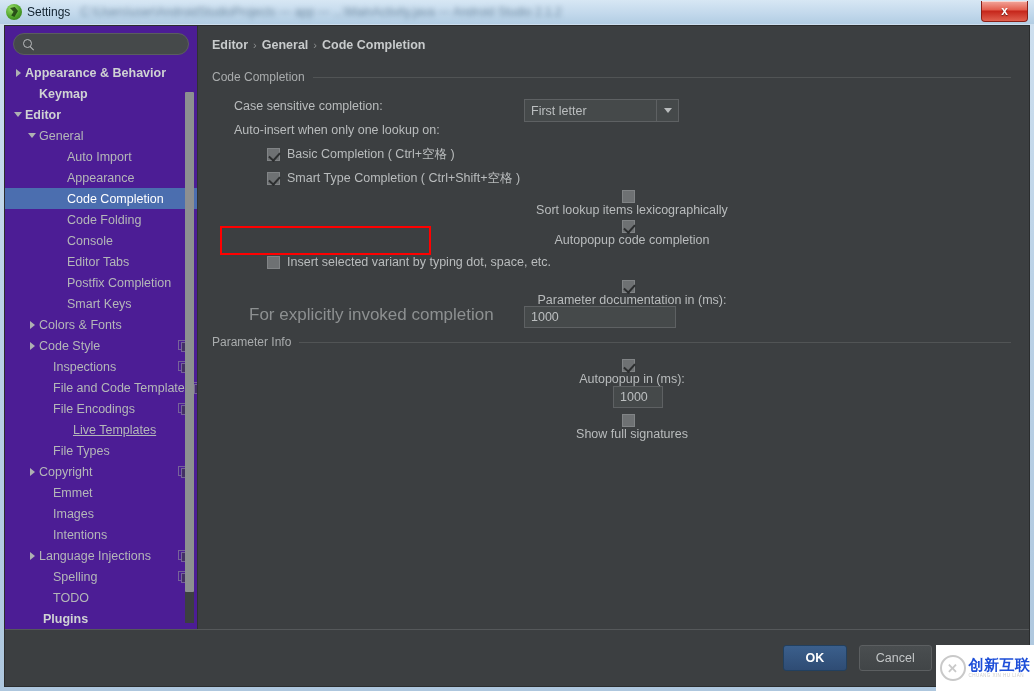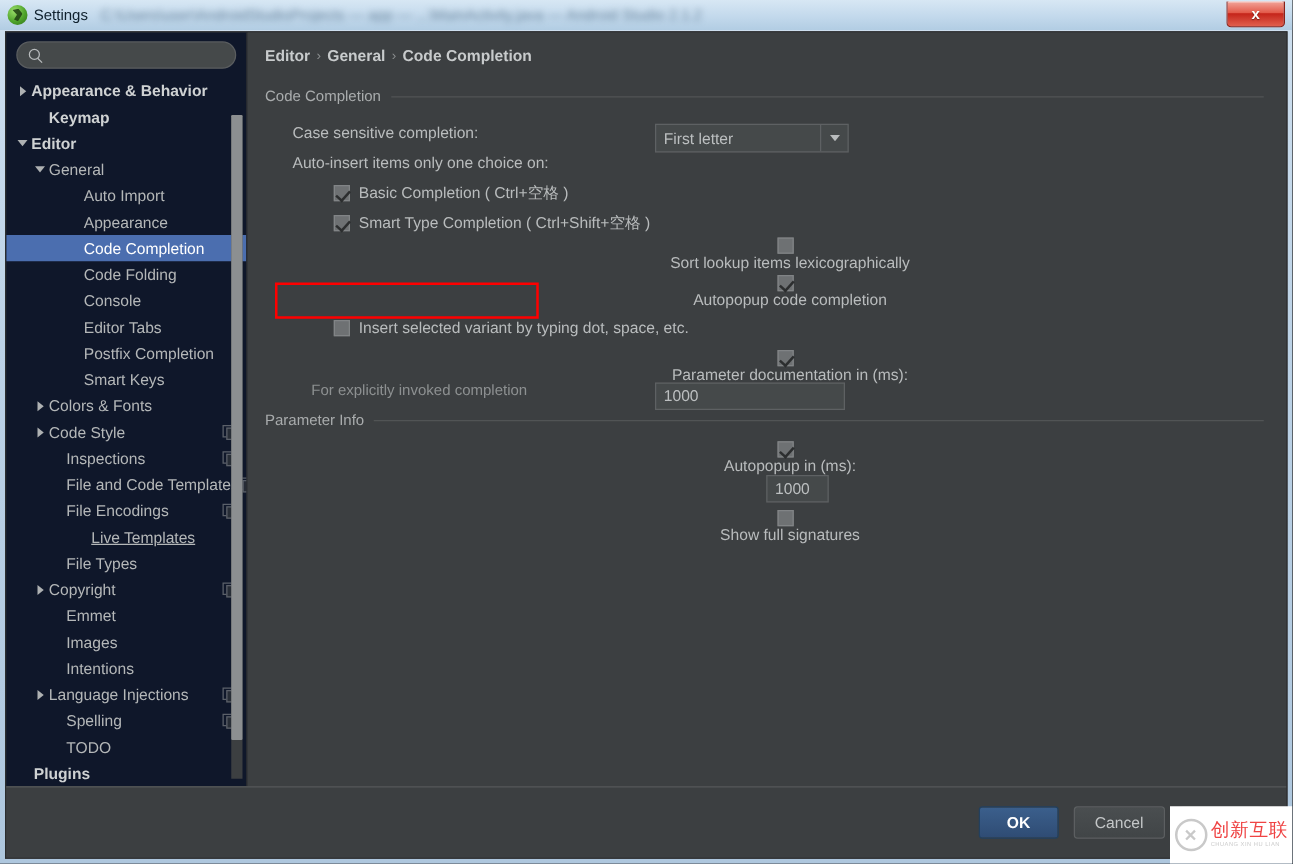--- a/index.html
+++ b/index.html
@@ -78,21 +78,21 @@
     display: flex; flex-direction: column;
   }
   .dialog-main {
     display: flex;
     height: 612px;
   }
 
   
   .left-pane {
     width: 193px;
-    background: #0f172a;
+    background: #4c1d95;
     border-right: 1px solid #2f3132;
     position: relative;
     display: flex; flex-direction: column;
   }
   .search-wrap {
     padding: 7px 8px 5px 8px;
   }
   .search-box {
     height: 22px;
     border: 1px solid #5a5d5f;
@@ -253,21 +253,21 @@
     color: #bcbfc0;
     font-size: 12.5px;
     font-family: "Liberation Sans", sans-serif;
     padding: 0 6px;
     outline: none;
   }
   .tf-wide { width: 152px; }
   .tf-narrow { width: 50px; }
 
   .hint {
-    font-size: 12px; color: #8d9091;
+    font-size: 17px; color: #8d9091;
     padding-left: 37px;
     margin-top: -2px; margin-bottom: 6px;
   }
 
   
   .right-ctrl { position: absolute; }
 
   
   .annot-box {
     position: absolute;
@@ -322,21 +322,21 @@
     overflow: hidden;
   }
   .wm-logo {
     width: 26px; height: 26px; flex: none;
     border: 2px solid #c9c9c9; border-radius: 50%;
     display: flex; align-items: center; justify-content: center;
     font-size: 13px; color: #c9c9c9; font-weight: bold;
     font-family: "Liberation Sans", sans-serif;
   }
   .wm-text { display: flex; flex-direction: column; align-items: flex-start; }
-  .wm-cn { font-size: 15px; color: #ef4444; font-weight: normal; letter-spacing: .5px; line-height: 1.05; }
+  .wm-cn { font-size: 15px; color: #1d4ed8; font-weight: bold; letter-spacing: .5px; line-height: 1.05; }
   .wm-en { font-size: 4.6px; color: #cccccc; letter-spacing: .4px; line-height: 1.2; }
 </style>
 </head>
 <body>
 
 <div class="window">
 
   <div class="titlebar">
     <div class="title-icon"></div>
     <div class="title-text">Settings</div>
@@ -461,21 +461,21 @@
             </div>
             <div class="tree-row" style="padding-left: 34px;">
               <span class="arrow"></span>
               <span class="tree-label">Spelling</span>
               <span class="copy-badge"></span>
             </div>
             <div class="tree-row" style="padding-left: 34px;">
               <span class="arrow"></span>
               <span class="tree-label">TODO</span>
             </div>
-            <div class="tree-row bold" style="padding-left: 8px;">
+            <div class="tree-row bold" style="padding-left: 24px;">
               <span class="arrow"></span>
               <span class="tree-label">Plugins</span>
             </div>
           <div class="tree-scrollbar-track"></div>
           <div class="tree-scrollbar"></div>
         </div>
       </div>
 
       <div class="right-pane">
 
@@ -491,21 +491,21 @@
           <div class="group-header">
             <span>Code Completion</span>
             <span class="line"></span>
           </div>
 
           <div class="row indent1">
             <span class="cb-label">Case sensitive completion:</span>
           </div>
 
           <div class="row indent1">
-            <span class="cb-label">Auto-insert items only one choice on:</span>
+            <span class="cb-label">Auto-insert when only one lookup on:</span>
           </div>
 
           <div class="row indent3">
             <span class="cb checked"></span>
             <span class="cb-label">Basic Completion ( Ctrl+空格 )</span>
           </div>
 
           <div class="row indent3">
             <span class="cb checked"></span>
             <span class="cb-label">Smart Type Completion ( Ctrl+Shift+空格 )</span>

